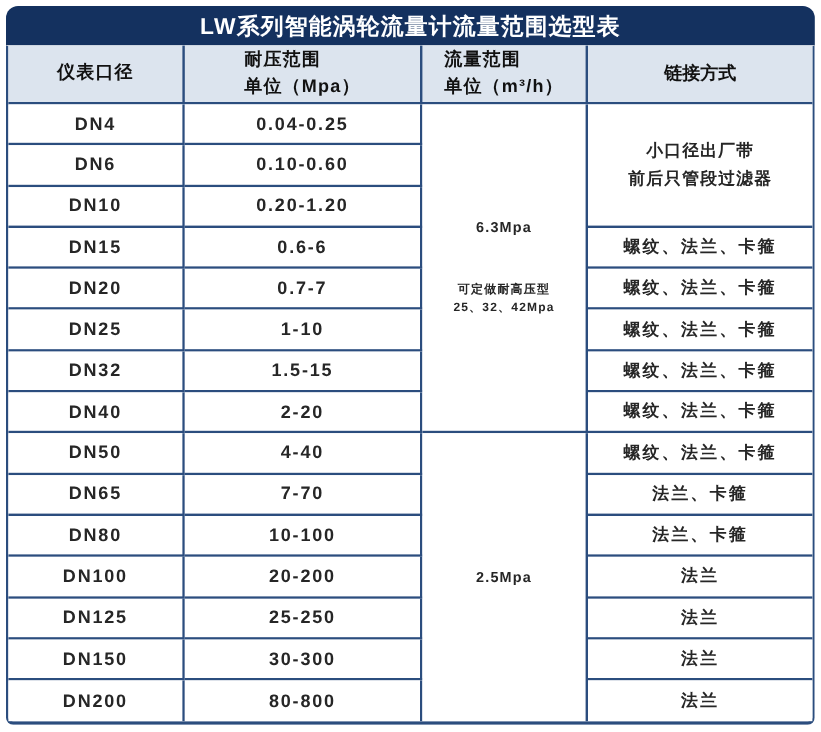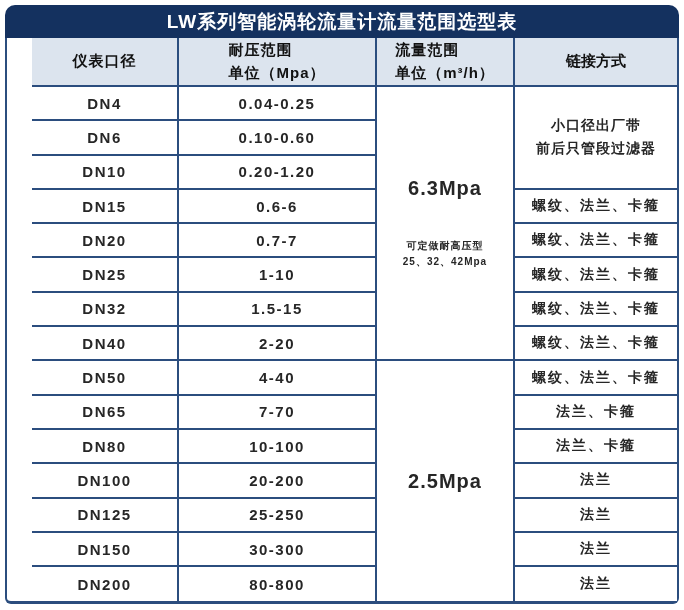--- a/index.html
+++ b/index.html
@@ -23,21 +23,20 @@
     color:#ffffff;font-size:19px;font-weight:bold;
     display:flex;align-items:center;justify-content:center;
     letter-spacing:1px;
   }
   .table-frame{
     border-left:2px solid var(--line);
     border-right:2px solid var(--line);
     border-bottom:3px solid var(--line);
     border-radius:0 0 6px 6px;
     background:#ffffff;
-    padding-left:25px;
   }
   .header-row{
     display:grid;
     grid-template-columns:147px 198px 138px 1fr;
     height:49px;
     background:var(--header-bg);
     border-bottom:2px solid var(--line);
   }
   .hcell{
     display:flex;align-items:center;justify-content:center;
@@ -57,21 +56,21 @@
     border-bottom:2px solid var(--line);
     background:#ffffff;
     font-size:15px;font-weight:600;letter-spacing:1.5px;
   }
   .cell.cn{font-size:14px;letter-spacing:2px;font-weight:bold;}
   .cell.last{border-right:none;}
   .cell.bb0{border-bottom:none;}
   .pressure-high{
     flex-direction:column;gap:38px;
   }
-  .pressure-value{font-size:20px;font-weight:600;letter-spacing:1px;}
+  .pressure-value{font-size:12px;font-weight:600;letter-spacing:1px;}
   .pressure-note{
     font-size:10px;font-weight:bold;text-align:center;
     line-height:1.55;letter-spacing:1px;
   }
   .conn-merged-lines{
     text-align:center;line-height:1.65;font-size:14px;
     font-weight:bold;letter-spacing:1px;
   }
 </style>
 </head>

